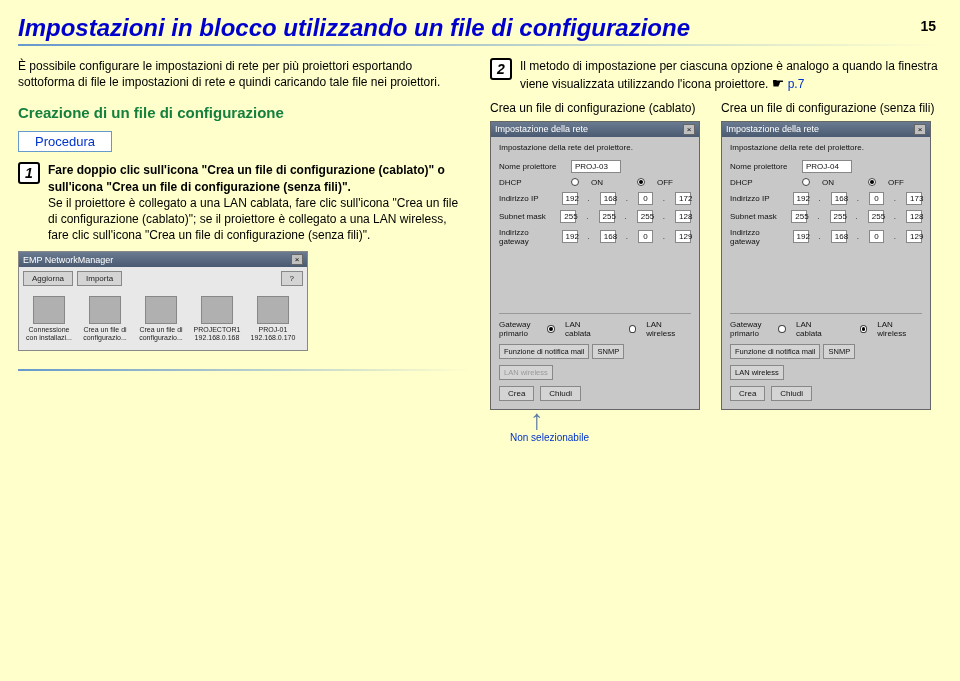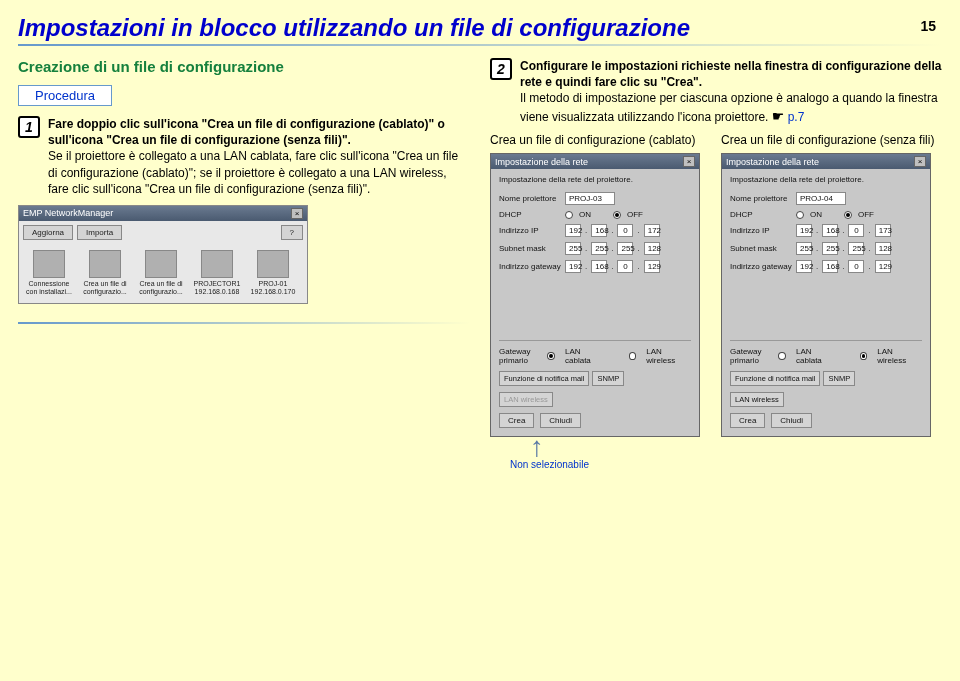--- a/index.html
+++ b/index.html
@@ -31,21 +31,21 @@
 .nm-icon .pic { width: 32px; height: 28px; margin: 0 auto 2px; background: #b0b0b0; border: 1px solid #888; }
 
 .bottom-rule { height: 2px; background: linear-gradient(to right, #6699cc, #ffffcc); margin-top: 18px; }
 
 
 .dialogs { display: flex; gap: 10px; margin-top: 8px; }
 .dcol { flex: 1; }
 .dcap { margin-bottom: 4px; line-height: 1.3; }
 .dlg { width: 210px; background: #c8c8c8; border: 1px solid #666; font-size: 8px; color: #111; }
 .dlg .body { padding: 6px 8px 8px; }
-.row { display: flex; align-items: center; margin-bottom: 5px; gap: 4px; }
+.row { display: flex; align-items: center; margin-bottom: 5px; gap: 10px; }
 .lbl { width: 62px; font-size: 8px; }
 .inp { background: #fff; border: 1px solid #888; padding: 1px 3px; font-size: 8px; width: 50px; }
 .inp.sm { width: 16px; text-align: center; }
 .rd { width: 8px; height: 8px; border: 1px solid #444; border-radius: 50%; background: #fff; display: inline-block; margin-right: 2px; position: relative; }
 .rd.on::after { content: ""; position: absolute; inset: 1px; background: #000; border-radius: 50%; }
 .sect-rule { height: 1px; background: #999; margin: 2px 0 6px; }
 .gw-row { display: flex; align-items: center; gap: 8px; margin-bottom: 6px; }
 .gw-row .lbl { width: 42px; }
 .summary-row { display: flex; align-items: center; gap: 3px; margin-bottom: 6px; }
 .sumbox { border: 1px solid #888; padding: 2px 4px; font-size: 7.5px; background: #d4d4d4; }
@@ -59,20 +59,21 @@
 
 <div class="header">
   <div class="title">Impostazioni in blocco utilizzando un file di configurazione</div>
   <div class="page-num">15</div>
 </div>
 <div class="rule"></div>
 
 <div class="columns">
 
   <div class="col">
+    <p class="intro">È possibile configurare le impostazioni di rete per più proiettori esportando sottoforma di file le impostazioni di rete e quindi caricando tale file nei proiettori.</p>
     <div class="subhead">Creazione di un file di configurazione</div>
     <div class="proc-box">Procedura</div>
 
     <div class="step">
       <div class="step-num">1</div>
       <div class="step-body">
         <div class="step-bold">Fare doppio clic sull'icona "Crea un file di configurazione (cablato)" o sull'icona "Crea un file di configurazione (senza fili)".</div>
         <div>Se il proiettore è collegato a una LAN cablata, fare clic sull'icona "Crea un file di configurazione (cablato)"; se il proiettore è collegato a una LAN wireless, fare clic sull'icona "Crea un file di configurazione (senza fili)".</div>
       </div>
     </div>
@@ -118,21 +119,20 @@
       </div>
     </div>
 
     <div class="bottom-rule"></div>
   </div>
 
   <div class="col">
     <div class="step">
       <div class="step-num">2</div>
       <div class="step-body">
-        <div class="step-bold">Configurare le impostazioni richieste nella finestra di configurazione della rete e quindi fare clic su "Crea".</div>
         <div>
           <span>Il metodo di impostazione per ciascuna opzione è analogo a quando la finestra viene visualizzata utilizzando l'icona proiettore. </span>
           <span class="hand">☛</span>
           <span class="link">p.7</span>
         </div>
       </div>
     </div>
 
     <div class="dialogs">
 

